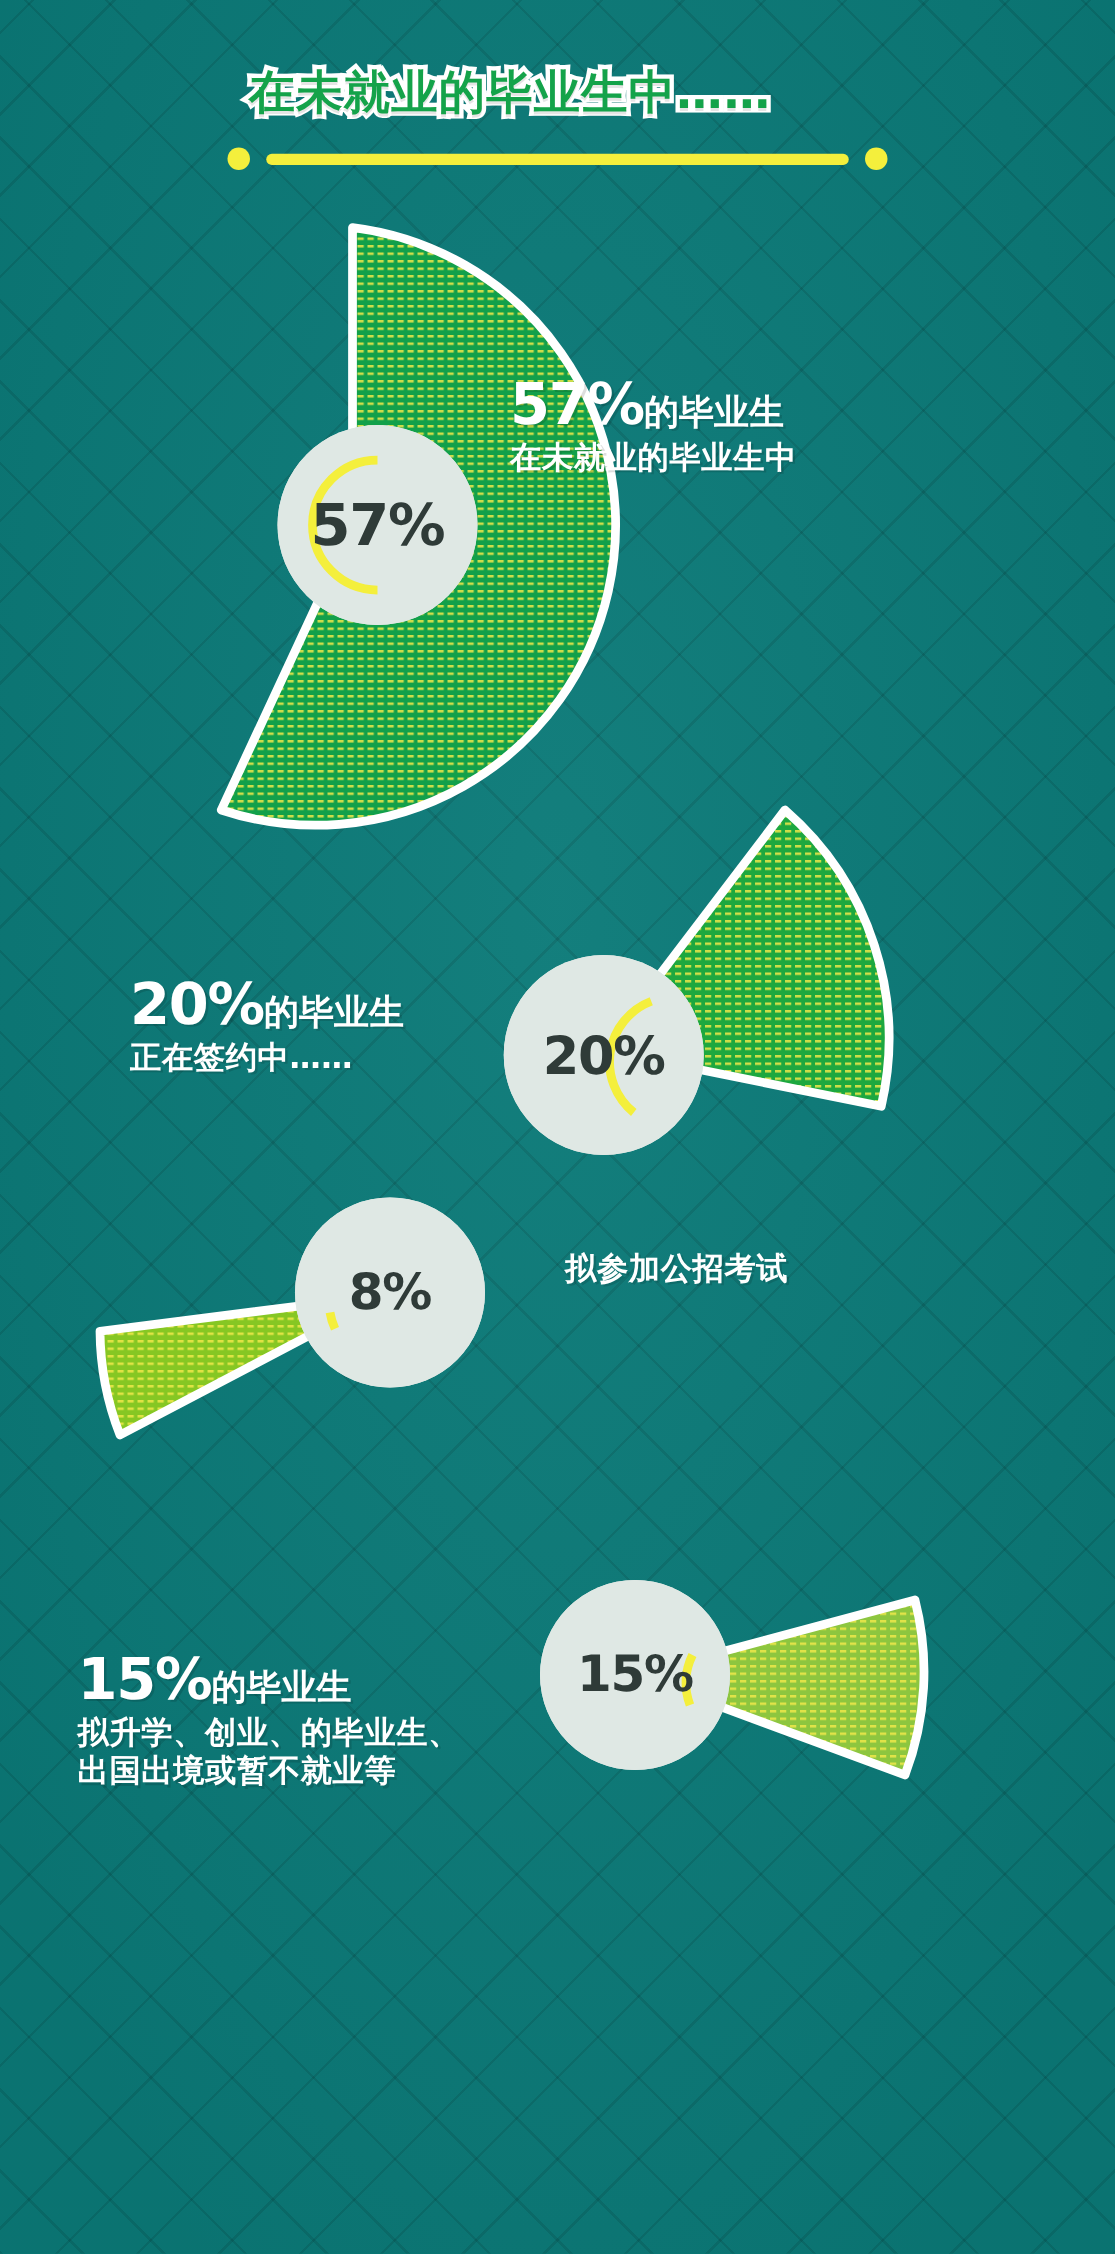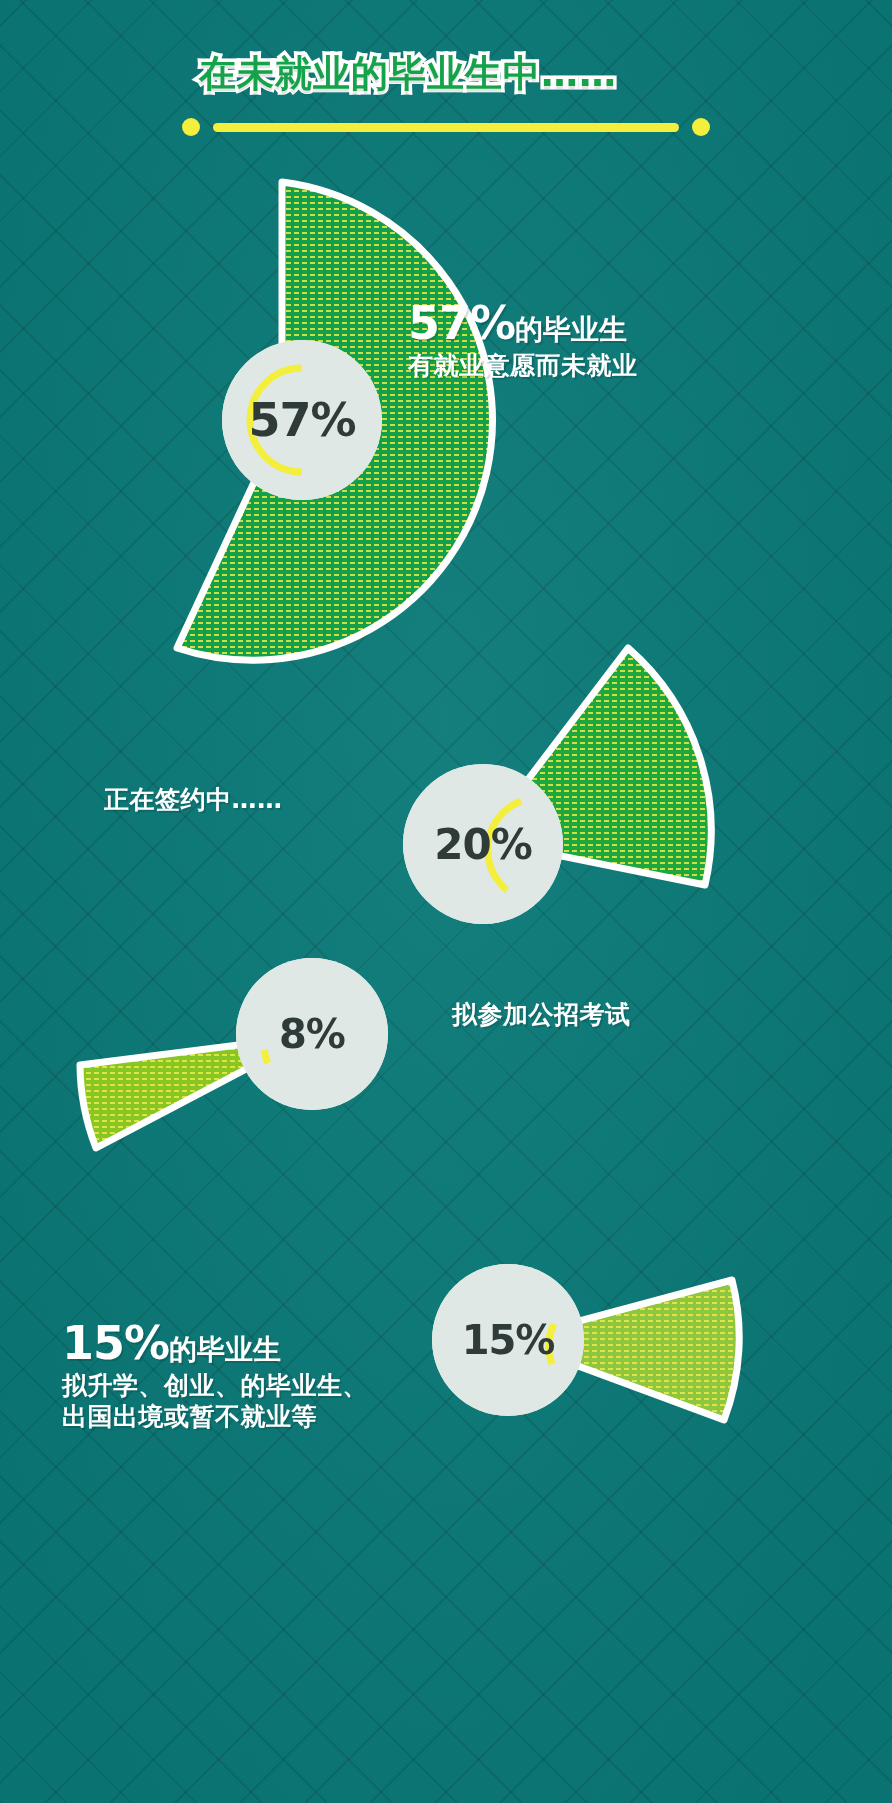--- a/index.html
+++ b/index.html
@@ -106,21 +106,21 @@
       <path d="M 80 28 A 52 52 0 1 0 80 132" fill="none" stroke="#f4ef3c" stroke-width="7"></path>
     </svg>
     <span class="center-pct" style="font-size:46px;">57%</span>
   </div>
 </div>
 
 <div class="callout" style="left:408px;top:300px;">
   <div class="l1">
     <span class="num">57%</span><span class="cn">的毕业生</span>
   </div>
-  <div class="l2">有就业意愿而未就业</div>
+  <div class="l2">在未就业的毕业生中</div>
 </div>
 
 <div class="seg" style="left:420px;top:640px;">
   <svg width="320" height="270" viewBox="0 0 320 270">
     <defs>
       <pattern id="tex20" width="8" height="6" patternUnits="userSpaceOnUse">
         <rect width="8" height="6" fill="#1da83f"></rect>
         <rect x="0" y="0" width="5" height="2" fill="#f0e84a" opacity="0.85"></rect>
       </pattern>
     </defs>
@@ -130,20 +130,23 @@
   <div class="center-circle" style="left:-17px;top:124px;width:160px;height:160px;">
     <svg width="160" height="160" viewBox="0 0 160 160" style="position:absolute;left:0;top:0;">
       <circle cx="80" cy="80" r="80" fill="#dfe8e4"></circle>
       <path d="M 118 37 A 52 52 0 0 0 104 126" fill="none" stroke="#f4ef3c" stroke-width="7"></path>
     </svg>
     <span class="center-pct" style="font-size:42px;">20%</span>
   </div>
 </div>
 
 <div class="callout" style="left:104px;top:780px;">
+  <div class="l1">
+    <span class="num">20%</span><span class="cn">的毕业生</span>
+  </div>
   <div class="l2">正在签约中……</div>
 </div>
 
 <div class="seg" style="left:70px;top:1000px;">
   <svg width="310" height="180" viewBox="0 0 310 180">
     <defs>
       <pattern id="tex8" width="8" height="6" patternUnits="userSpaceOnUse">
         <rect width="8" height="6" fill="#86c723"></rect>
         <rect x="0" y="0" width="5" height="2" fill="#f0e84a" opacity="0.85"></rect>
       </pattern>

